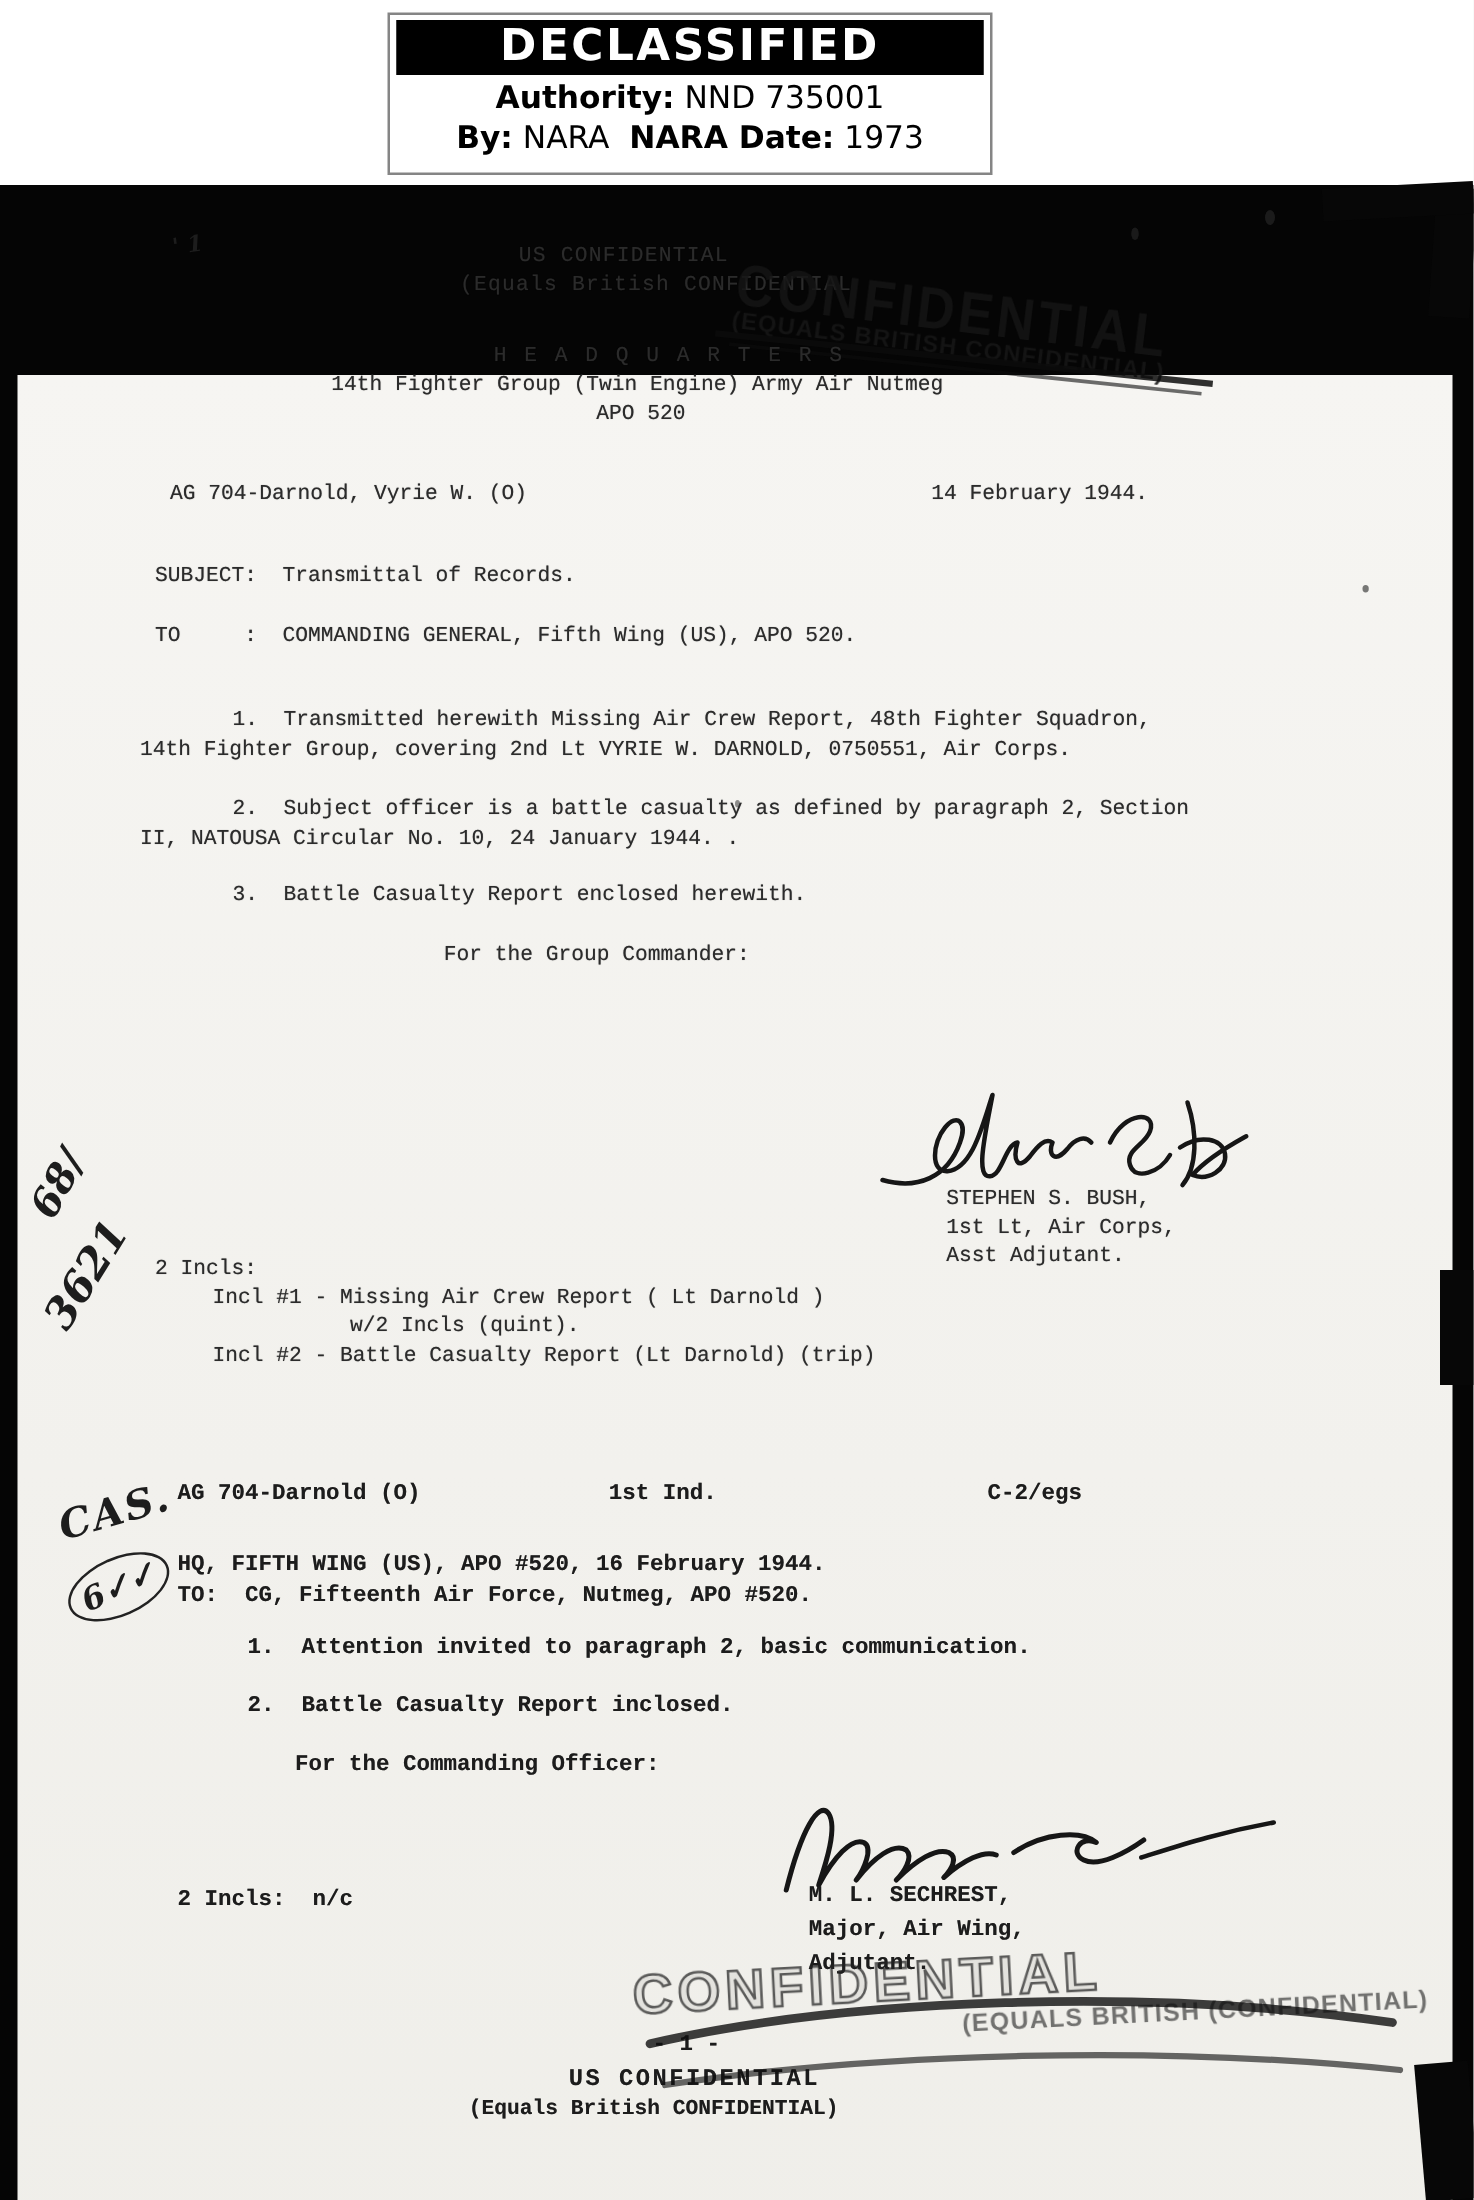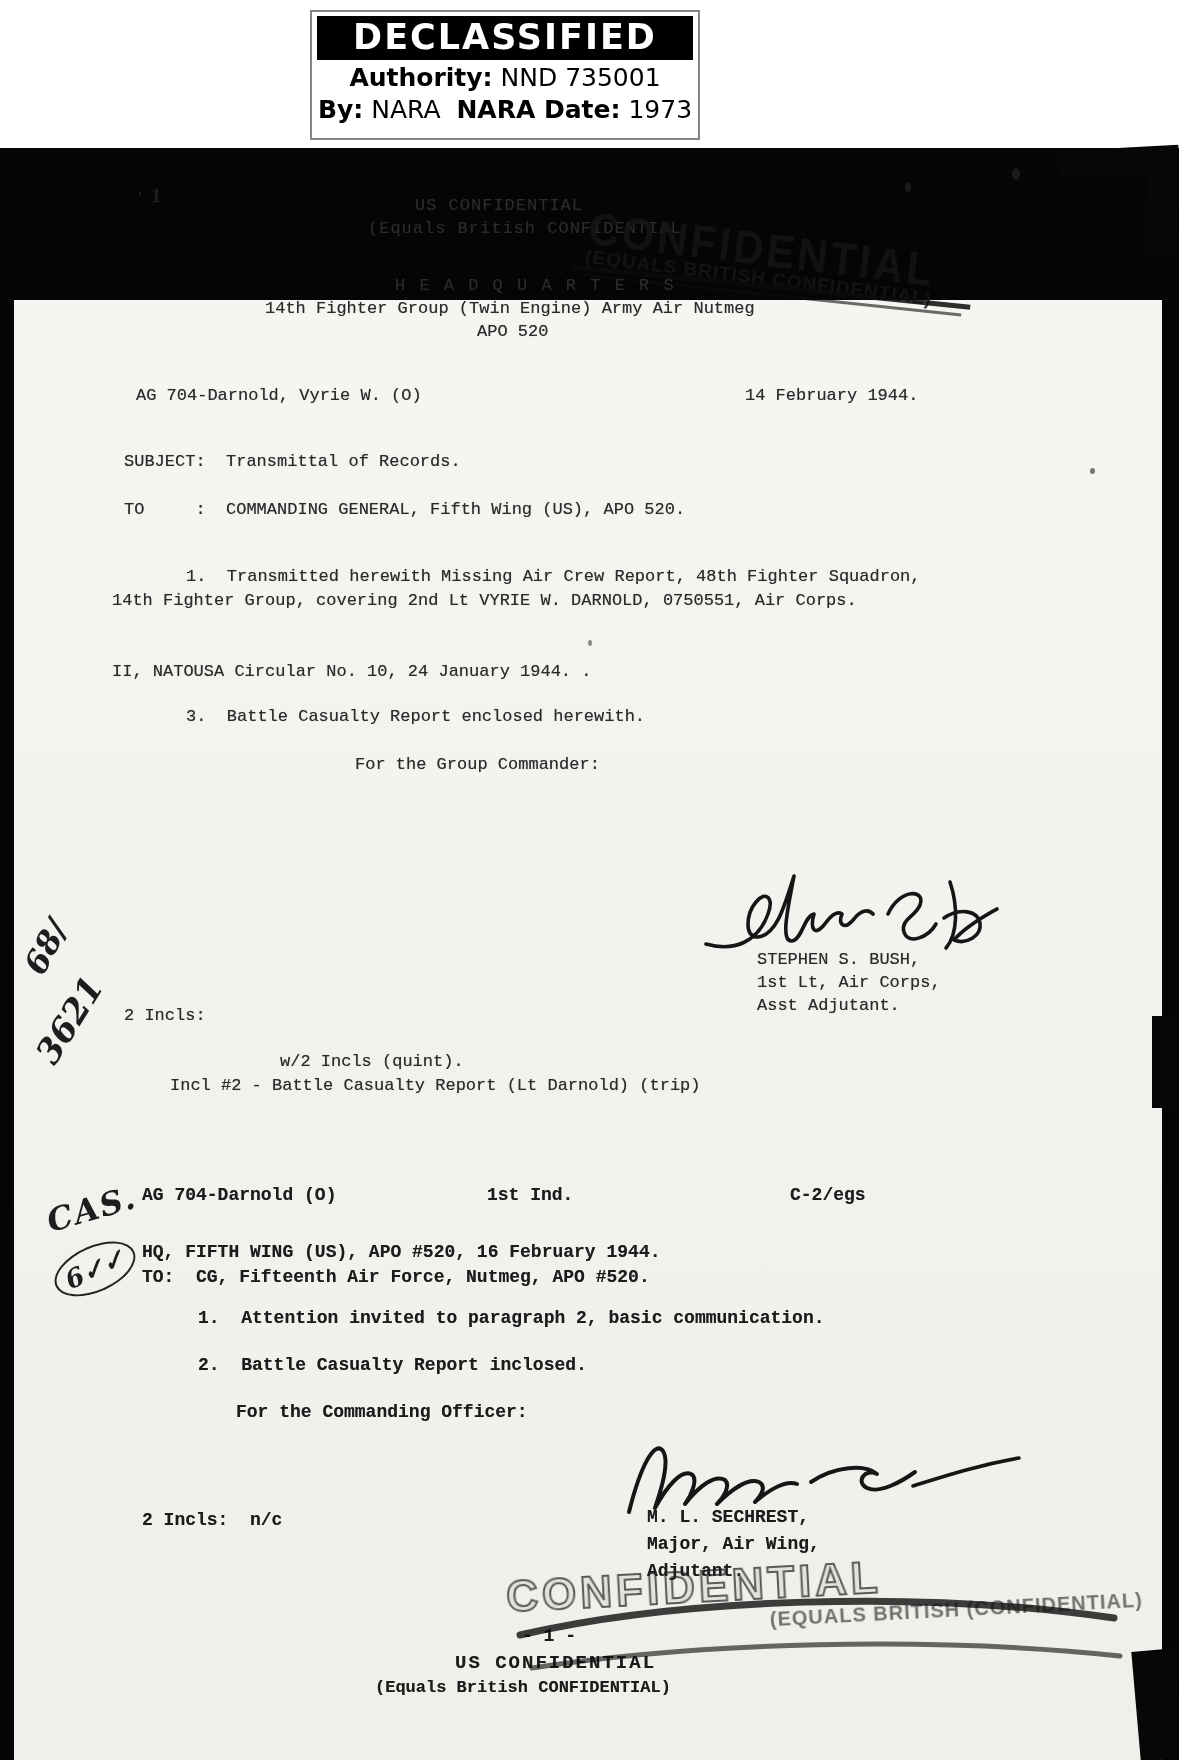--- a/index.html
+++ b/index.html
@@ -1,20 +1,20 @@
 <!DOCTYPE html>
 <html><head>
 <meta charset="utf-8">
 <style>
   html,body{margin:0;padding:0;background:#ffffff;}
   #page{position:relative;width:1179px;height:1760px;background:#ffffff;overflow:hidden;
         font-family:"Liberation Mono","DejaVu Sans Mono",monospace;}
 
   
-  .banner{position:absolute;left:310px;top:10px;width:390px;border:2px solid #858585;
+  .banner{position:absolute;left:310px;top:10px;width:484px;border:2px solid #858585;
           background:#fff;padding:4px 5px 14px;box-sizing:border-box;}
   .banner-bar{background:#000;color:#fff;text-align:center;
               font-family:"DejaVu Sans","Liberation Sans",sans-serif;
               font-weight:bold;font-size:35px;letter-spacing:2px;padding:1px 0 3px;}
   .banner-line{text-align:center;font-family:"DejaVu Sans","Liberation Sans",sans-serif;
                font-size:25px;color:#000;margin-top:3px;white-space:pre;}
   .banner-line b{font-weight:bold;}
 
   
   .scan{position:absolute;left:0;top:148px;width:1179px;height:1612px;background:#050505;}
@@ -101,37 +101,39 @@
 
   <div class="tw" style="left:136px;top:386px;">AG 704-Darnold, Vyrie W. (O)</div>
   <div class="tw" style="left:745px;top:386px;">14 February 1944.</div>
 
   <div class="tw" style="left:124px;top:452px;">SUBJECT:  Transmittal of Records.</div>
   <div class="tw" style="left:124px;top:500px;">TO     :  COMMANDING GENERAL, Fifth Wing (US), APO 520.</div>
 
   <div class="tw" style="left:186px;top:567px;">1.  Transmitted herewith Missing Air Crew Report, 48th Fighter Squadron,</div>
   <div class="tw" style="left:112px;top:591px;">14th Fighter Group, covering 2nd Lt VYRIE W. DARNOLD, 0750551, Air Corps.</div>
 
+  <div class="tw" style="left:186px;top:638px;">2.  Subject officer is a battle casualty as defined by paragraph 2, Section</div>
   <div class="tw" style="left:112px;top:662px;">II, NATOUSA Circular No. 10, 24 January 1944. .</div>
 
   <div class="tw" style="left:186px;top:707px;">3.  Battle Casualty Report enclosed herewith.</div>
 
   <div class="tw" style="left:355px;top:755px;">For the Group Commander:</div>
 
   <svg class="sig" style="left:700px;top:852px;" width="300" height="115" viewBox="0 0 300 115">
     <path d="M6,92 C34,100 58,90 68,62 C74,46 66,38 56,50 C46,62 44,86 58,85 C78,83 86,48 94,24 C88,56 80,90 92,89 C102,88 104,64 114,62 C110,76 114,85 124,73 C130,65 136,58 142,62 C138,72 144,79 154,67 C160,59 168,56 173,62" stroke-width="3.6"></path>
     <path d="M188,62 C200,36 226,37 220,53 C216,64 200,68 204,80 C208,93 228,86 236,72" stroke-width="3.6"></path>
     <path d="M250,30 C258,54 258,82 246,96 M244,66 C260,55 278,59 280,71 C282,84 266,93 254,88 C266,74 288,62 297,57" stroke-width="3.6"></path>
   </svg>
 
   <div class="tw" style="left:757px;top:950px;">STEPHEN S. BUSH,</div>
   <div class="tw" style="left:757px;top:973px;">1st Lt, Air Corps,</div>
   <div class="tw" style="left:757px;top:996px;">Asst Adjutant.</div>
 
   <div class="tw" style="left:124px;top:1006px;">2 Incls:</div>
+  <div class="tw" style="left:170px;top:1029px;">Incl #1 - Missing Air Crew Report ( Lt Darnold )</div>
   <div class="tw" style="left:280px;top:1052px;">w/2 Incls (quint).</div>
   <div class="tw" style="left:170px;top:1076px;">Incl #2 - Battle Casualty Report (Lt Darnold) (trip)</div>
 
   <div class="hand" style="left:18px;top:928px;font-size:32px;transform:rotate(-62deg);">68/</div>
   <div class="hand" style="left:22px;top:1000px;font-size:34px;transform:rotate(-58deg);">3621</div>
   <div class="hand" style="left:138px;top:186px;font-size:18px;transform:rotate(-8deg);">' 1</div>
 
   <div class="twb" style="left:142px;top:1185px;">AG 704-Darnold (O)</div>
   <div class="twb" style="left:487px;top:1185px;">1st Ind.</div>
   <div class="twb" style="left:790px;top:1185px;">C-2/egs</div>

